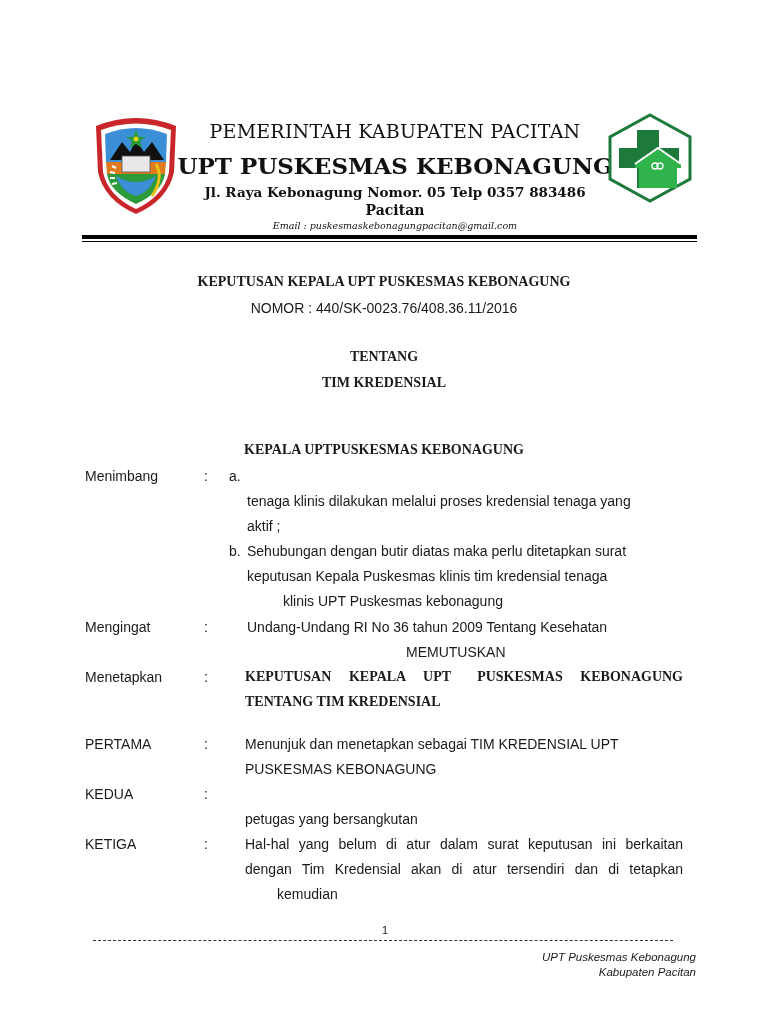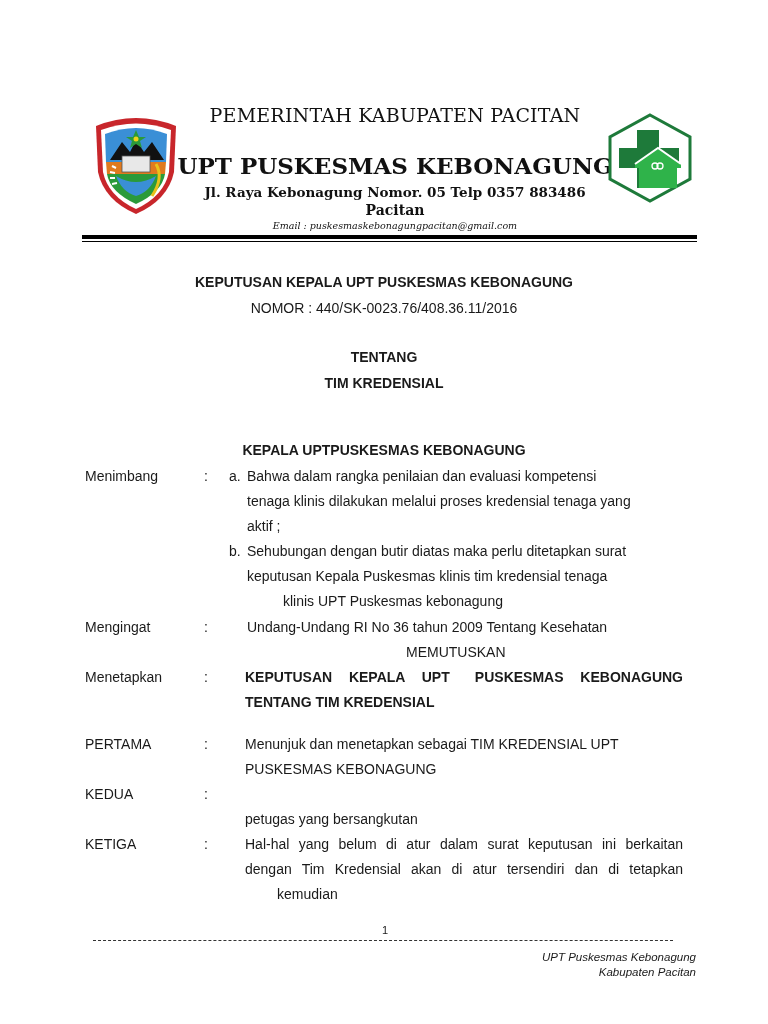--- a/index.html
+++ b/index.html
@@ -3,32 +3,32 @@
 <meta charset="utf-8">
 <style>
   html, body { margin: 0; padding: 0; background: #ffffff; }
   body { width: 768px; height: 1024px; position: relative; overflow: hidden; color: #1a1a1a; }
   .page { position: absolute; left: 0; top: 0; width: 768px; height: 1024px; background: #fff; }
 
   
   .logo-left { position: absolute; left: 88px; top: 112px; width: 96px; height: 104px; }
   .logo-right { position: absolute; left: 605px; top: 112px; width: 90px; height: 92px; }
   .lh { position: absolute; left: 150px; width: 490px; text-align: center; font-family: "DejaVu Serif", serif; color: #111; }
-  .lh1 { top: 104px; font-size: 19px; letter-spacing: 0.2px; }
+  .lh1 { top: 120px; font-size: 19px; letter-spacing: 0.2px; }
   .lh2 { top: 130px; font-size: 19px; word-spacing: 4px; }
   .lh3 { top: 152px; font-size: 23px; font-weight: bold; }
   .lh4 { top: 184px; font-size: 13.5px; font-weight: bold; }
   .lh5 { top: 202px; font-size: 14px; font-weight: bold; }
   .lh6 { top: 220px; font-size: 9.5px; font-style: italic; }
   .rule-thick { position: absolute; left: 82px; top: 235px; width: 615px; height: 4px; background: #000; }
   .rule-thin { position: absolute; left: 82px; top: 241px; width: 615px; height: 1px; background: #000; }
 
   
   .t { position: absolute; font-family: "Liberation Sans", sans-serif; font-size: 14px; color: #1a1a1a; white-space: nowrap; }
-  .b { font-weight: bold; }
+  .b { font-weight: bold; font-family: Liberation Serif, serif; }
   .c { text-align: center; }
   .just { white-space: normal; text-align: justify; text-align-last: justify; }
 
   .footer-dash { position: absolute; left: 93px; top: 940px; width: 580px; height: 0; border-top: 1px dashed #333; }
   .footer-text { position: absolute; right: 72px; font-family: "Liberation Sans", sans-serif; font-size: 11.5px; font-style: italic; color: #1a1a1a; text-align: right; }
 </style>
 </head>
 <body>
 
 <div class="page">
@@ -69,21 +69,20 @@
 
   <div class="t b c" style="left:84px; width:600px; top:274px;">KEPUTUSAN KEPALA UPT PUSKESMAS KEBONAGUNG</div>
   <div class="t c" style="left:84px; width:600px; top:300px;">NOMOR : 440/SK-0023.76/408.36.11/2016</div>
   <div class="t b c" style="left:84px; width:600px; top:349px;">TENTANG</div>
   <div class="t b c" style="left:84px; width:600px; top:375px;">TIM KREDENSIAL</div>
   <div class="t b c" style="left:84px; width:600px; top:442px;">KEPALA UPTPUSKESMAS KEBONAGUNG</div>
 
   <div class="t" style="left:85px; top:468px;">Menimbang</div>
   <div class="t" style="left:204px; top:468px;">:</div>
   <div class="t" style="left:229px; top:468px;">a.</div>
-  <div class="t" style="left:247px; top:468px;">Bahwa dalam rangka penilaian dan evaluasi kompetensi</div>
   <div class="t" style="left:247px; top:493px;">tenaga klinis dilakukan melalui proses kredensial tenaga yang</div>
   <div class="t" style="left:247px; top:518px;">aktif ;</div>
   <div class="t" style="left:229px; top:543px;">b.</div>
   <div class="t" style="left:247px; top:543px;">Sehubungan dengan butir diatas maka perlu ditetapkan surat</div>
   <div class="t" style="left:247px; top:568px;">keputusan Kepala Puskesmas klinis tim  kredensial tenaga</div>
   <div class="t" style="left:247px; top:593px;padding-left:36px;">klinis  UPT Puskesmas kebonagung</div>
 
   <div class="t" style="left:85px; top:619px;">Mengingat</div>
   <div class="t" style="left:204px; top:619px;">:</div>
   <div class="t" style="left:247px; top:619px;">Undang-Undang RI  No 36 tahun 2009 Tentang Kesehatan</div>

